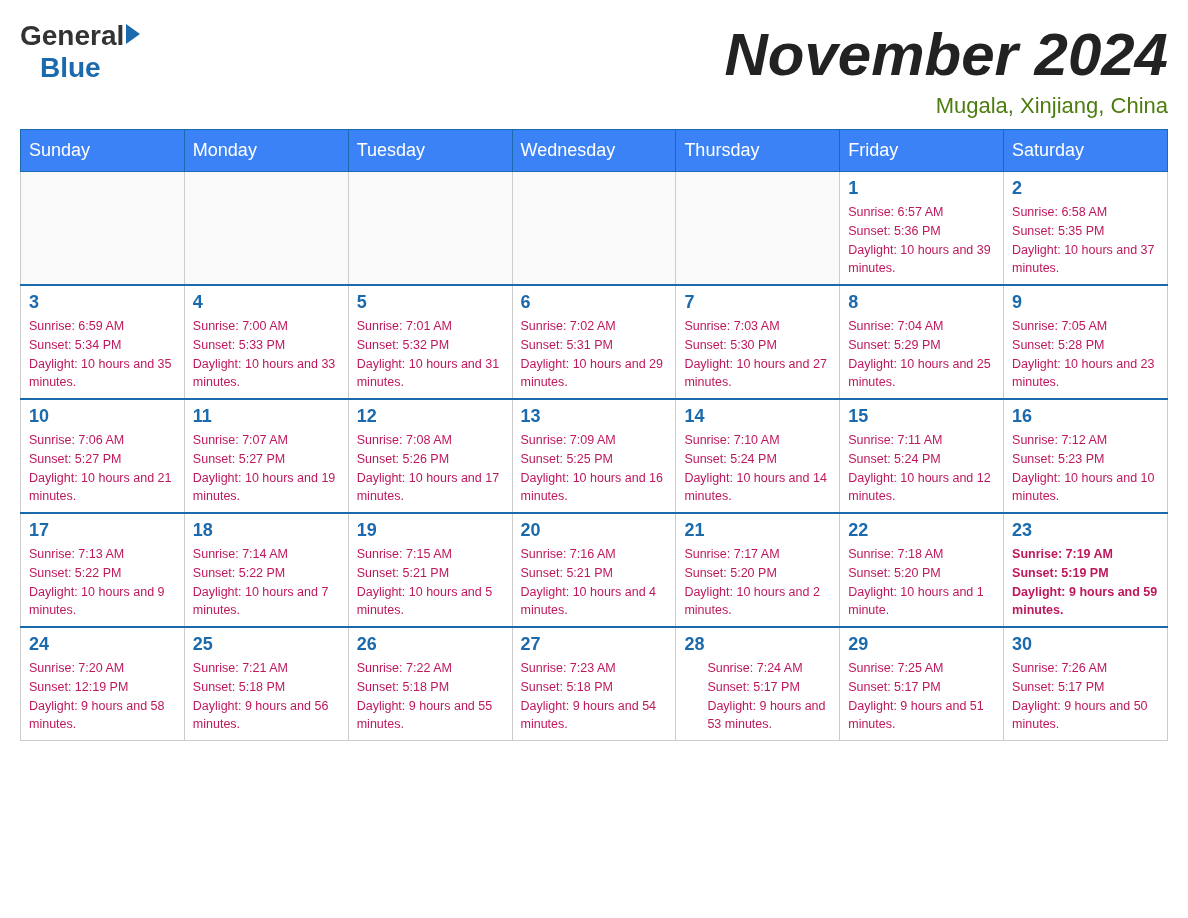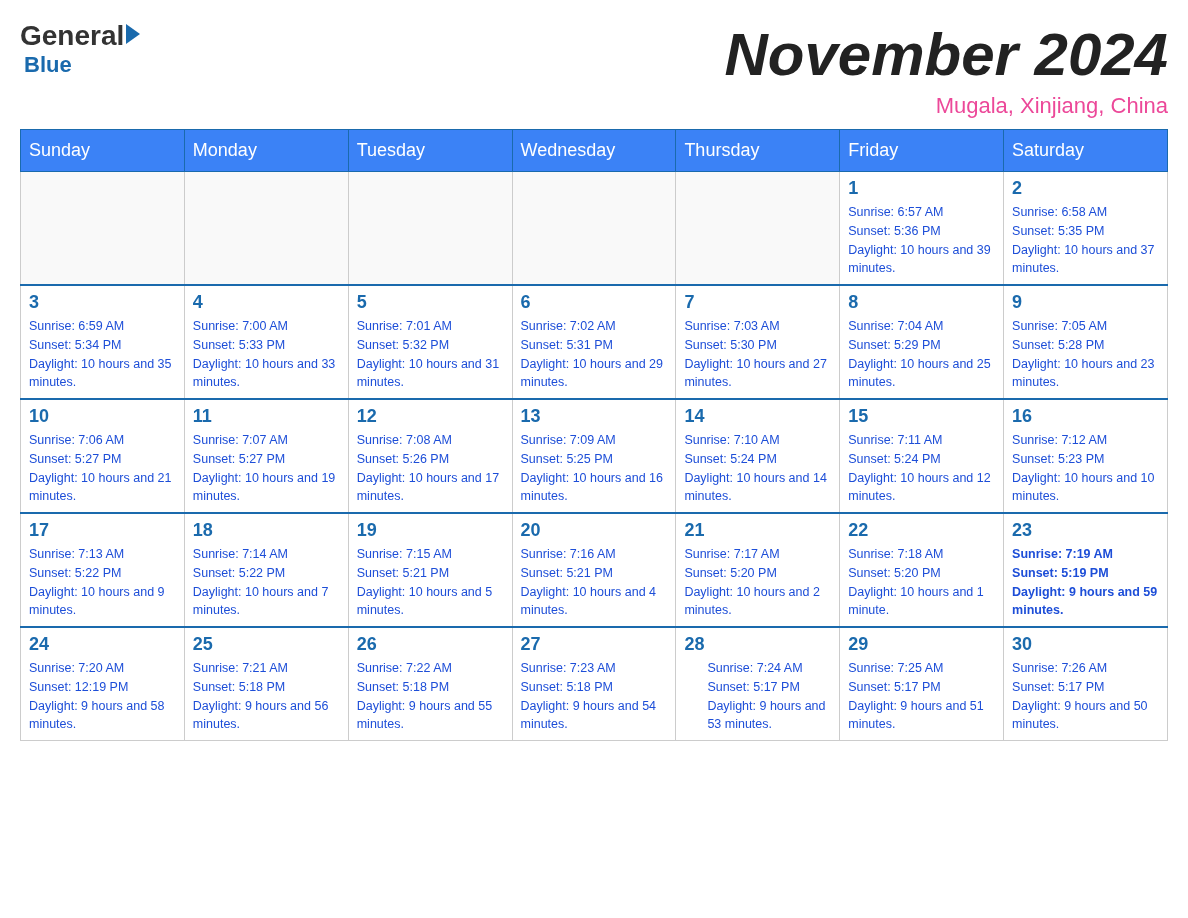--- a/index.html
+++ b/index.html
@@ -32,36 +32,36 @@
       width: 0;
       height: 0;
       border-left: 14px solid #1a6aad;
       border-top: 10px solid transparent;
       border-bottom: 10px solid transparent;
       margin-left: 2px;
       margin-top: -4px;
     }
     .logo-sub {
       color: #1a6aad;
-      font-size: 22px;
+      font-size: 28px;
       font-weight: bold;
-      margin-left: 4px;
+      margin-left: 20px;
     }
     .title-area {
       text-align: right;
     }
     .calendar-title {
       font-size: 60px;
       font-weight: bold;
       color: #222;
       font-style: italic;
     }
     .calendar-subtitle {
       font-size: 22px;
-      color: #ec4899;
+      color: #4d7c0f;
       margin-top: 4px;
     }
     .calendar-table {
       width: 100%;
       border-collapse: collapse;
       margin-top: 10px;
     }
     .calendar-table th {
       background-color: #3b82f6;
       color: #fff;
@@ -83,21 +83,21 @@
     .day-number {
       font-size: 18px;
       font-weight: bold;
       color: #1a6aad;
       display: block;
       margin-bottom: 4px;
     }
     .day-info {
       font-size: 12.5px;
       line-height: 1.5;
-      color: #1d4ed8;
+      color: #be185d;
     }
     .empty-cell {
       background: #f9f9f9;
     }
     tr.week-row td {
       height: 110px;
     }
     .row-divider td {
       border-top: 2px solid #1a6aad;
     }

